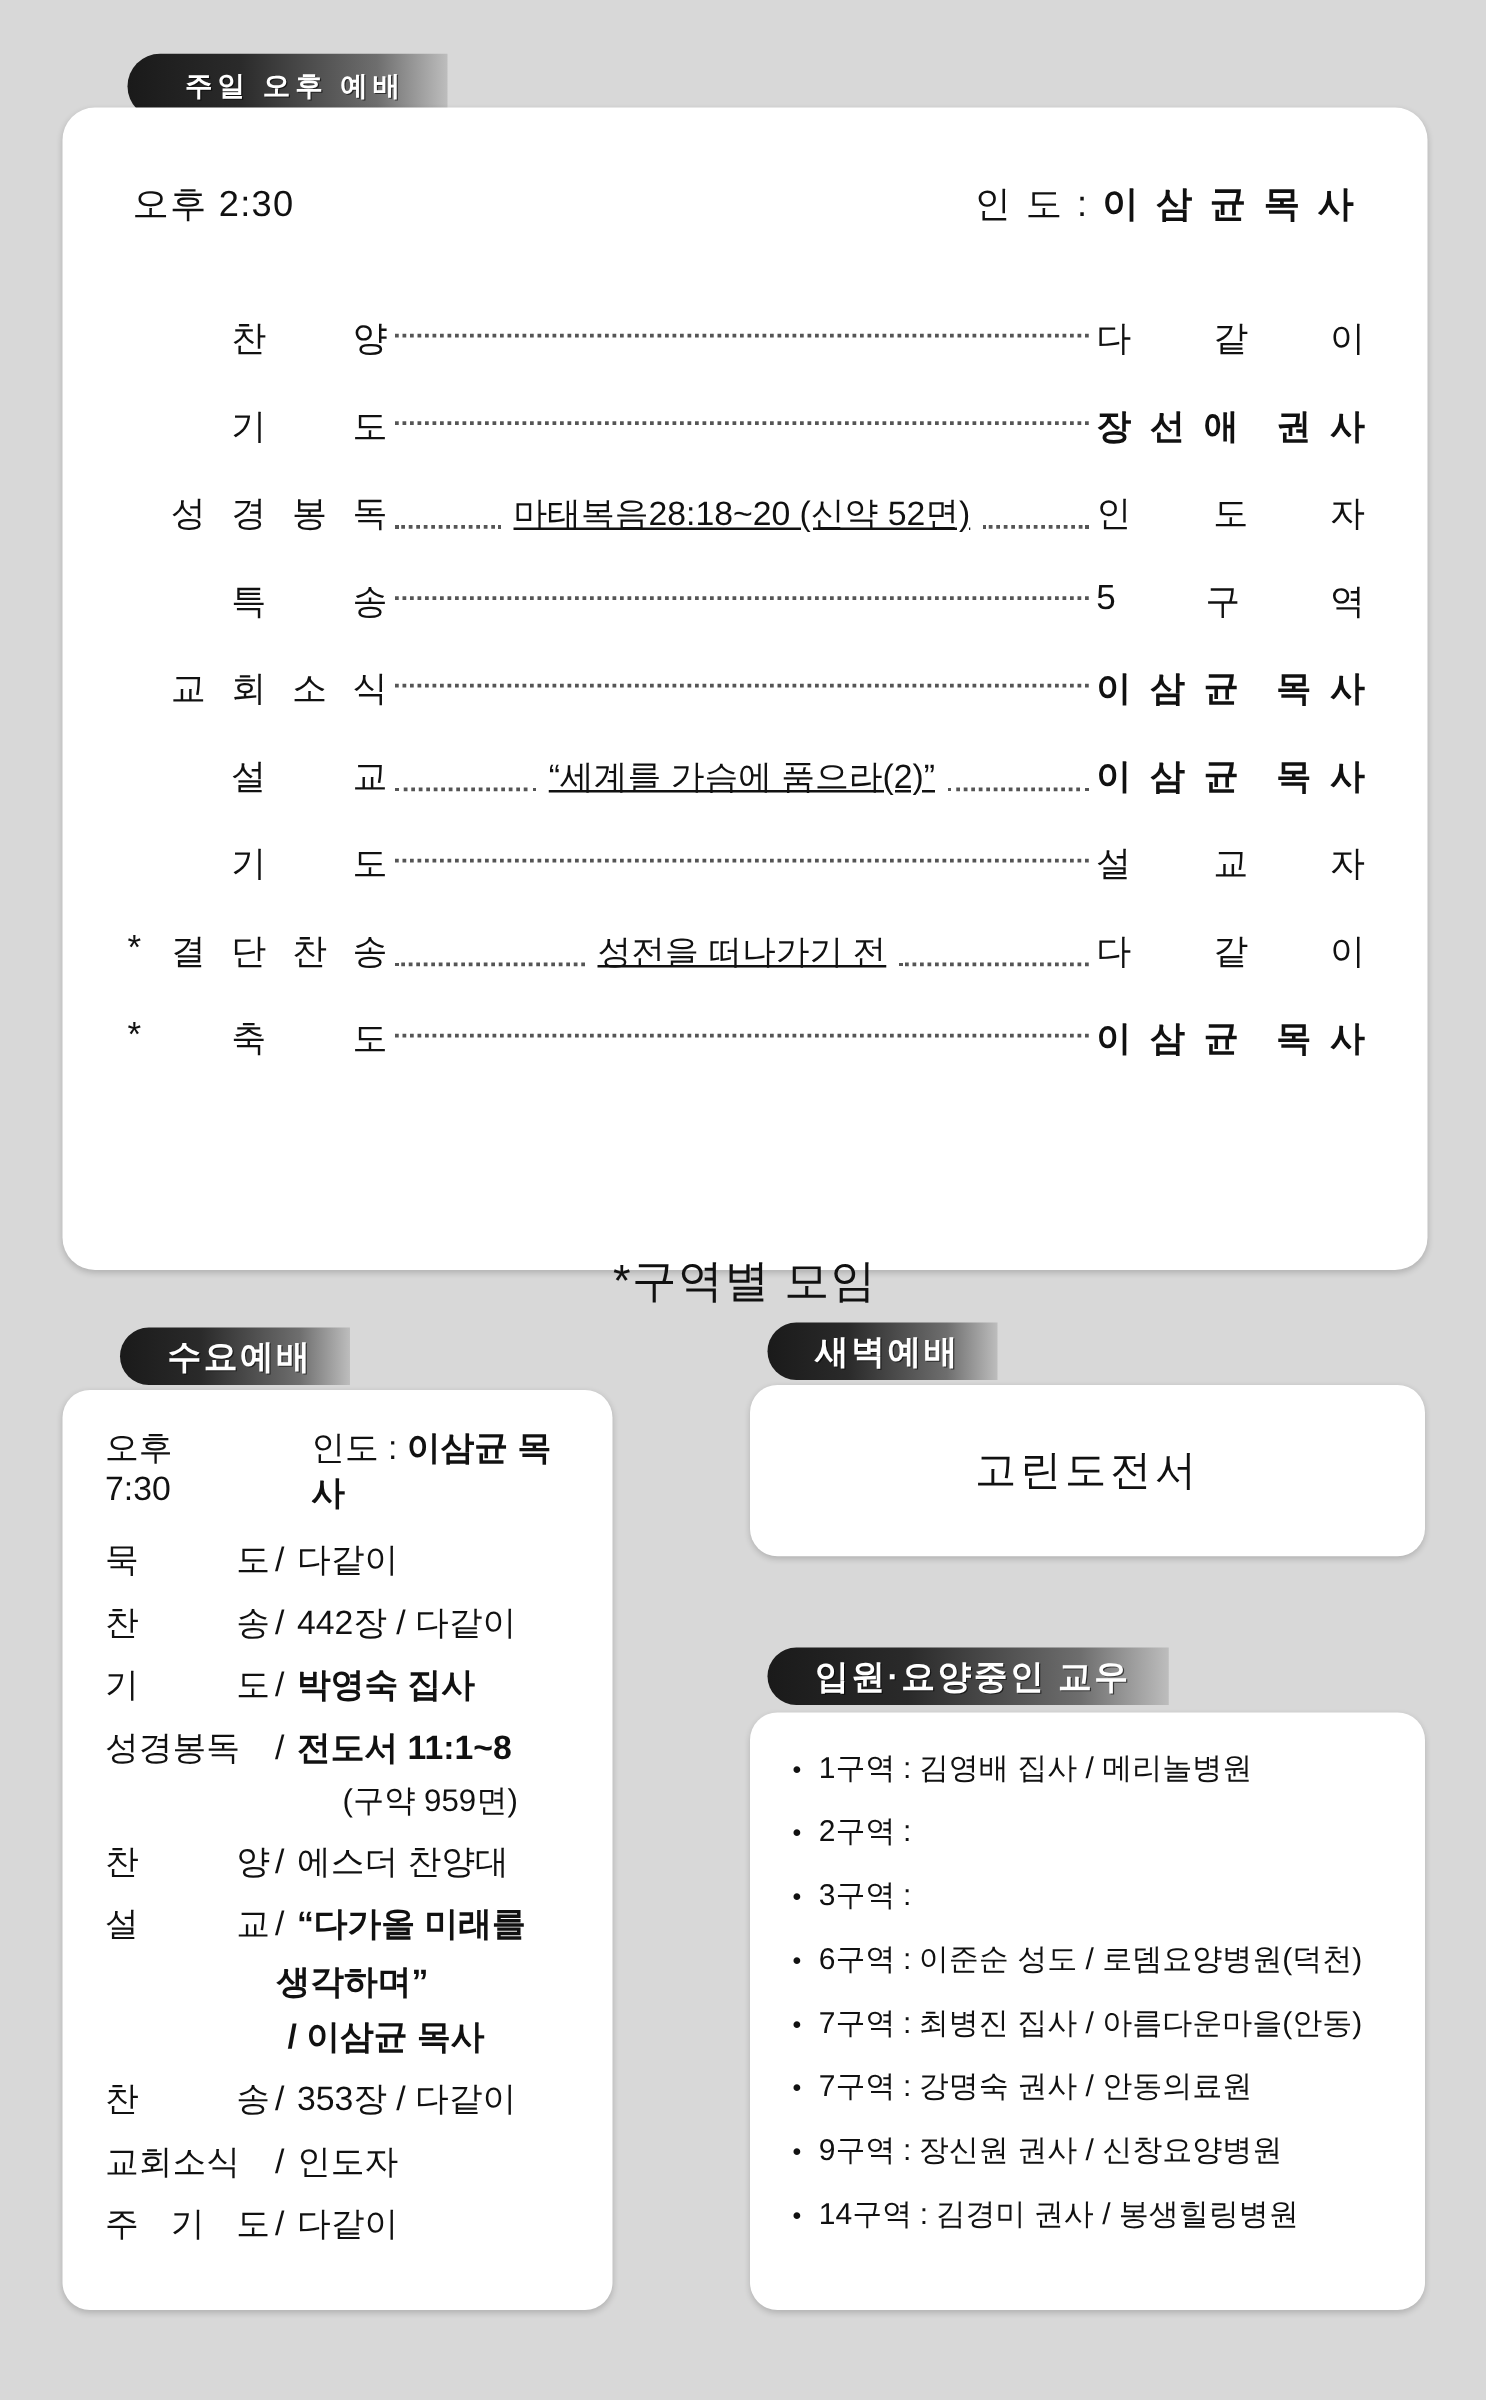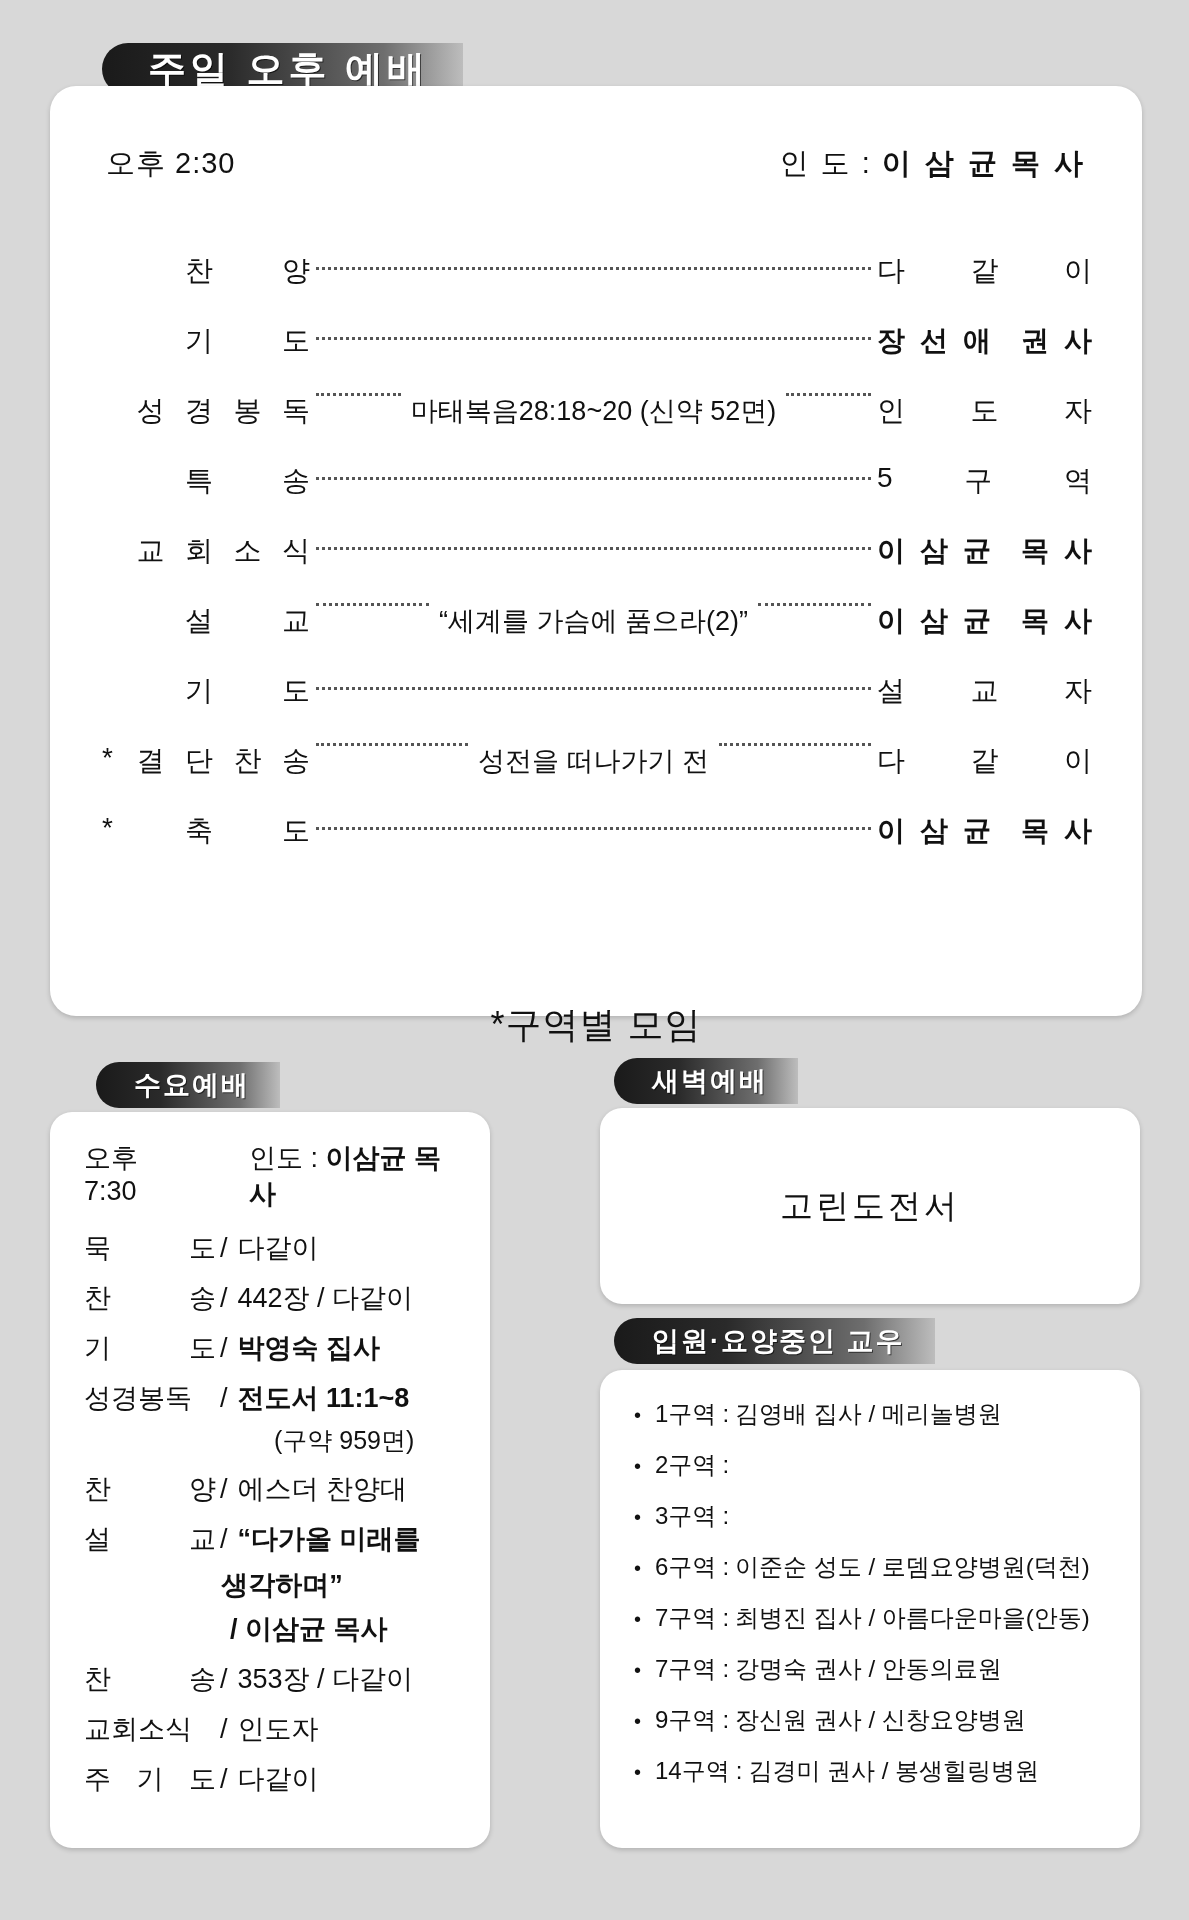--- a/index.html
+++ b/index.html
@@ -18,21 +18,21 @@
     height: 52px;
     padding: 0 34px 0 46px;
     display: flex;
     align-items: center;
     background: linear-gradient(90deg, #1a1a1a 0%, #2a2a2a 35%, #6e6e6e 78%, #bdbdbd 100%);
     border-top-left-radius: 26px;
     border-bottom-left-radius: 26px;
     color: #fff;
     font-weight: bold;
     letter-spacing: 4px;
-    font-size: 38px;
+    font-size: 22px;
     text-shadow: 1px 1px 0 rgba(0,0,0,.6);
   }
   .banner-tab.small {
     font-size: 27px;
     height: 46px;
     padding: 0 30px 0 38px;
     letter-spacing: 2px;
   }
 
   
@@ -96,25 +96,26 @@
     width: 208px;
     display: flex;
     justify-content: space-between;
     letter-spacing: 0px;
     white-space: nowrap;
   }
   .order-row .label .star { width: 14px; display:inline-block; }
   .order-row .mid {
     flex: 1;
     display: flex;
-    align-items: flex-start;
+    align-items: flex-end;
     justify-content: center;
     gap: 10px;
     min-width: 0;
     padding: 0 6px;
+    text-decoration: underline;
   }
   .dots {
     flex: 1;
     border-bottom: 3px dotted #555;
     height: 0;
     margin-bottom: 6px;
     min-width: 20px;
   }
   .mid-text { white-space: nowrap; font-size: 27px; }
   .order-row .who {
@@ -179,21 +180,21 @@
   .wed-center { font-size: 27px; font-weight: bold; text-align: center; margin: -4px 0 10px 24px; }
   .wed-center2 { font-size: 27px; font-weight: bold; margin: -2px 0 14px 152px; }
 
   
   #dawn-header { position: absolute; left: 614px; top: 1058px; }
   #dawn-card {
     position: absolute;
     left: 600px;
     top: 1108px;
     width: 540px;
-    height: 196px;
+    height: 137px;
     background: #fff;
     border-radius: 22px;
     box-shadow: 0 2px 5px rgba(0,0,0,.18);
     display: flex;
     align-items: center;
     justify-content: center;
   }
   #dawn-card .dawn-text { font-size: 33px; letter-spacing: 3px; }
 
   

